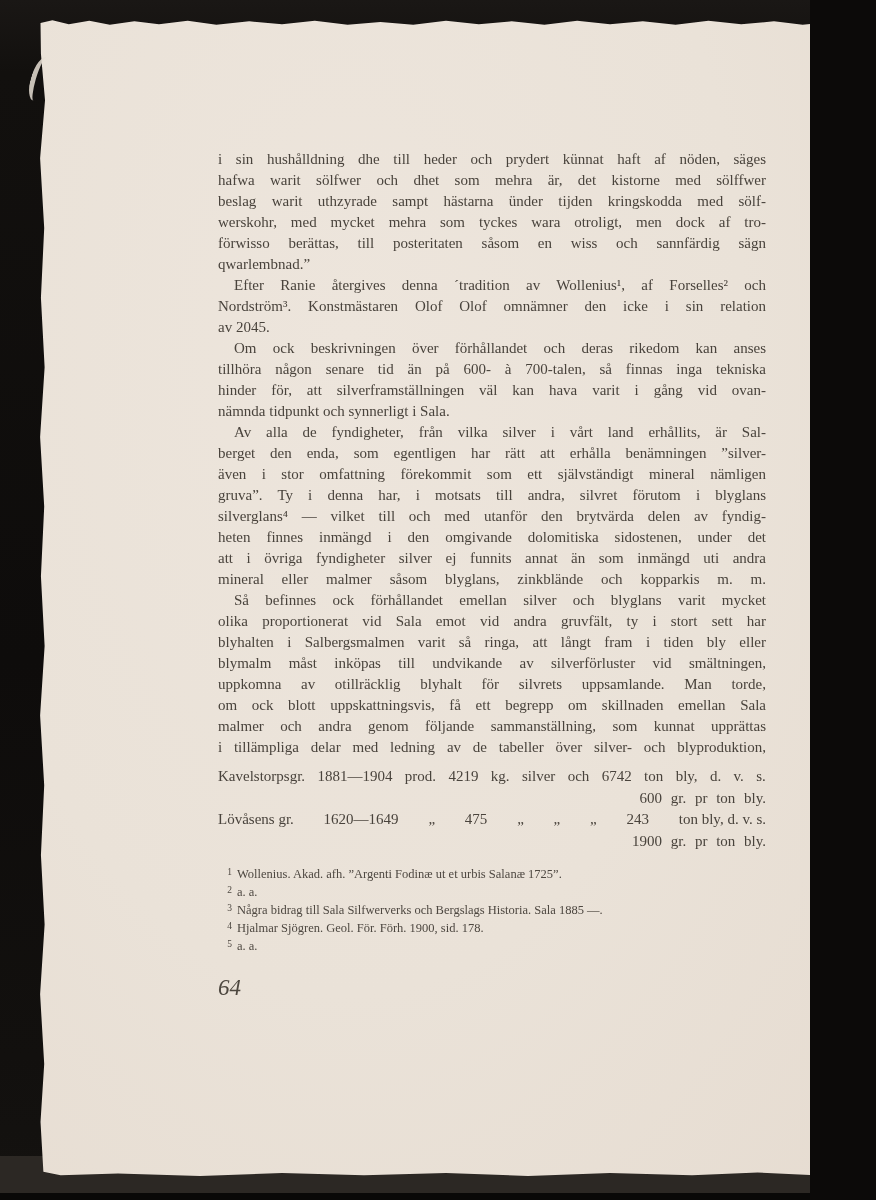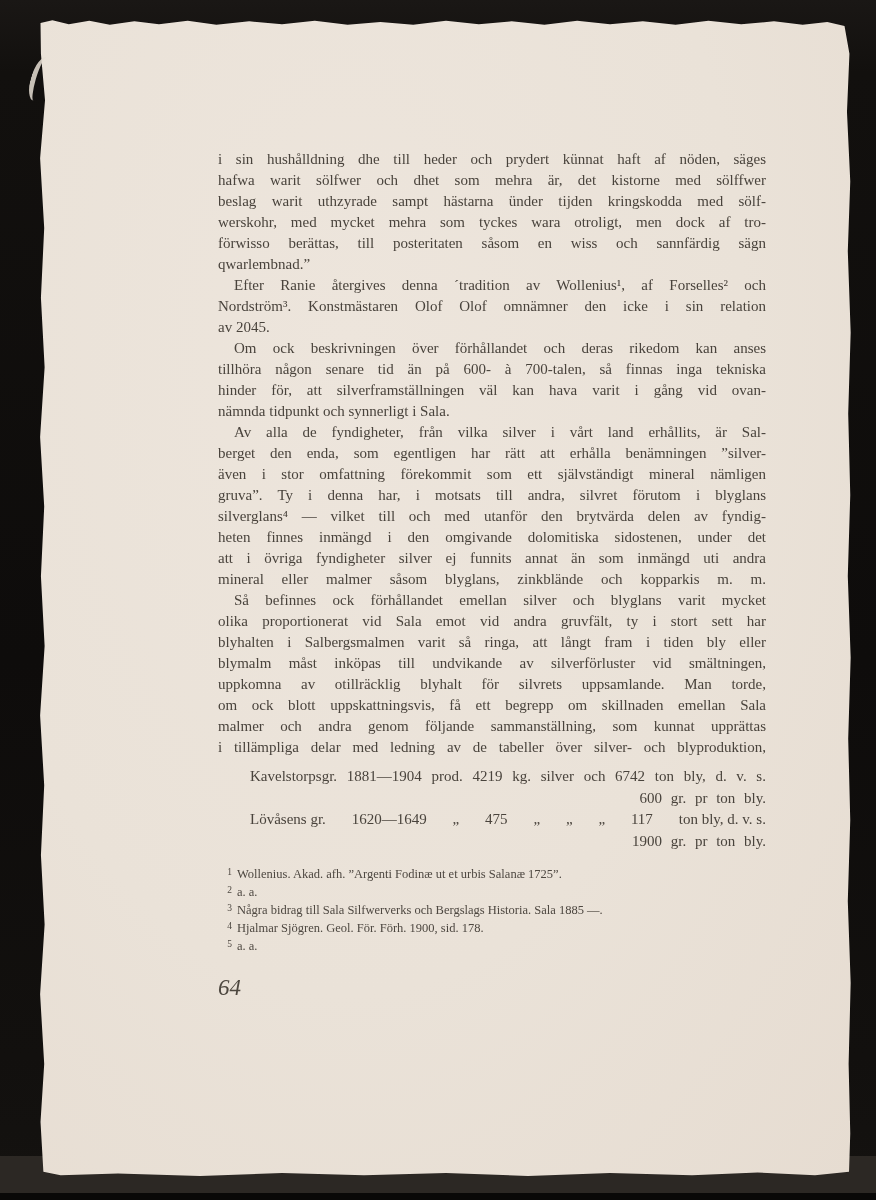--- a/index.html
+++ b/index.html
@@ -1,19 +1,20 @@
 <!DOCTYPE html>
 <html><head>
 <meta charset="utf-8">
 <style>
   html,body{margin:0;padding:0;background:#0c0a09;}
   .frame{
-    position:relative;width:876px;height:1200px;overflow:hidden;
+    position:relative;width:804px;height:1200px;overflow:hidden;
     background:linear-gradient(180deg,#1a1715 0%,#12100e 6%,#0e0c0b 55%,#12100e 88%,#141210 100%);
     font-family:"Liberation Serif","DejaVu Serif",serif;
+    padding-left:6px;
   }
   .bottom-band{position:absolute;left:0;top:1156px;width:876px;height:37px;background:#2c2824;}
   .bottom-strip{position:absolute;left:0;top:1193px;width:876px;height:7px;background:#090807;}
   .paper-curl{
     position:absolute;left:31px;top:56px;width:14px;height:46px;
     border-left:5px solid #e7dfd4;border-radius:70% 30% 40% 60%;
     transform:rotate(16deg);opacity:.85;z-index:3;
   }
   .paper{
     position:absolute;left:36px;top:19px;width:820px;height:1161px;z-index:2;
@@ -34,21 +35,21 @@
   .content{position:absolute;left:182px;top:130px;width:548px;color:#49433c;}
   .para{margin:0;}
   .text-line{
     font-size:15px;line-height:21px;
     text-align:justify;text-align-last:justify;
   }
   .text-line.last-left{text-align-last:left;}
   .text-line.indent{text-indent:16px;}
   .table{margin-top:8px;}
   .t-row{font-size:15px;line-height:21.5px;}
-  .t-row.spread{display:flex;justify-content:space-between;margin-left:32px;}
+  .t-row.spread{display:flex;justify-content:space-between;}
   .t-row.right{text-align:right;word-spacing:5px;}
   .footnotes{margin-top:13px;padding-left:5px;}
   .footnote{font-size:12.5px;line-height:18px;color:#4d4740;display:flex;}
   .fn-marker{font-size:9.5px;position:relative;top:-2px;min-width:9px;margin-right:5px;text-align:right;}
   .fn-text{flex:1;}
   .page-number{margin-top:20px;font-size:23px;color:#4e4840;font-style:italic;}
 </style>
 </head>
 <body>
 
@@ -117,21 +118,21 @@
           </div>
           <div class="t-row right">600 gr. pr ton bly.</div>
           <div class="t-row spread">
             <span>Lövåsens gr.</span>
             <span>1620—1649</span>
             <span>„</span>
             <span>475</span>
             <span>„</span>
             <span>„</span>
             <span>„</span>
-            <span>117</span>
+            <span>243</span>
             <span>ton bly, d. v. s.</span>
           </div>
           <div class="t-row right">1900 gr. pr ton bly.</div>
         </div>
       <div id="footnotes" class="footnotes">
           <div class="footnote">
             <span class="fn-marker">1</span>
             <span class="fn-text">Wollenius. Akad. afh. ”Argenti Fodinæ ut et urbis Salanæ 1725”.</span>
           </div>
           <div class="footnote">

